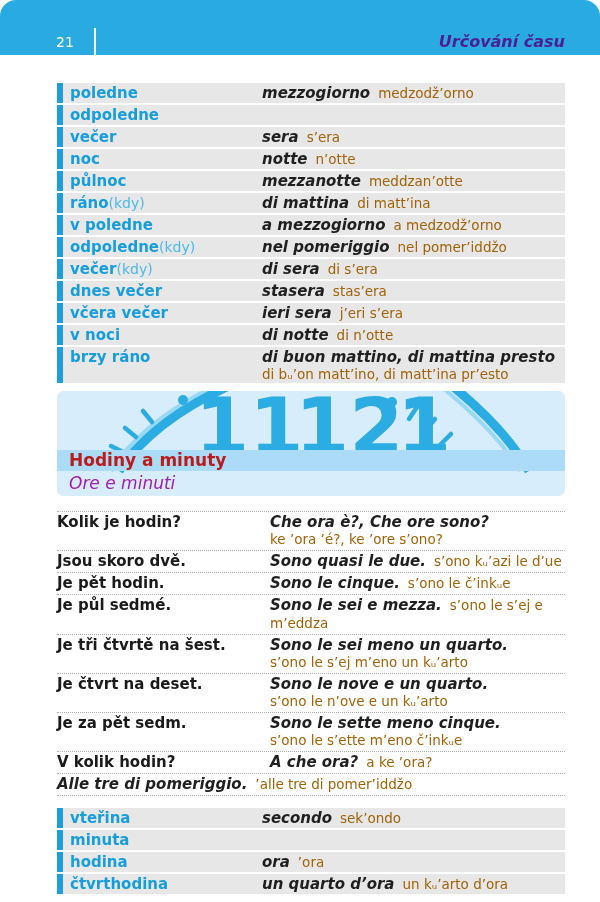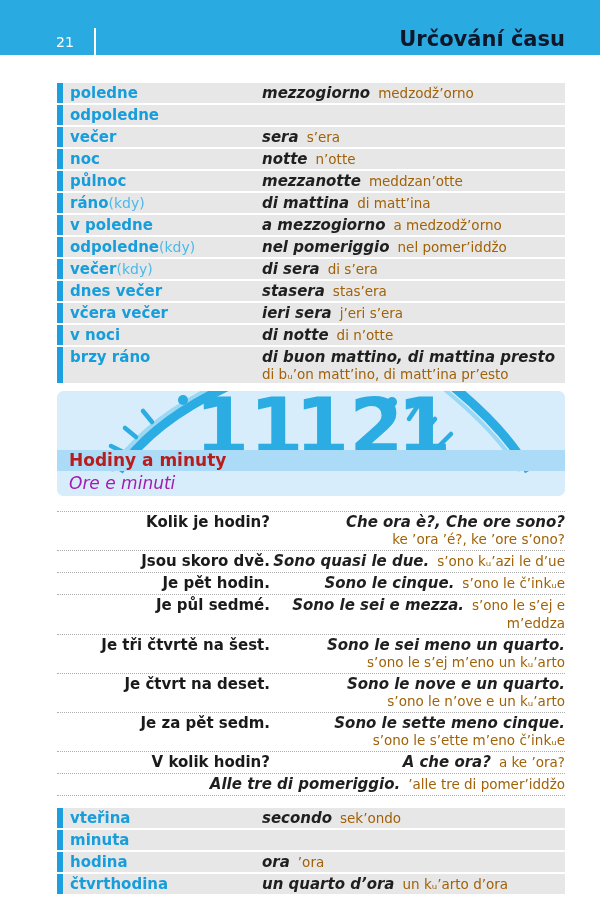--- a/index.html
+++ b/index.html
@@ -1,24 +1,24 @@
 <!DOCTYPE html>
 <html><head>
 <meta charset="utf-8">
 <style>
   * { margin:0; padding:0; box-sizing:border-box; }
   html,body { background:#fff; }
   body { font-family:"DejaVu Sans", sans-serif; }
-  .page { position:relative; width:600px; height:902px; background:#fff; overflow:hidden; }
+  .page { position:relative; width:600px; height:902px; background:#fff; overflow:hidden;border-radius:16px; }
 
   
   .header { position:relative; height:55px; background:#29ABE2; }
   .page-num { position:absolute; left:56px; bottom:5px; color:#fff; font-size:14px; }
   .header-rule { position:absolute; left:94px; top:28px; width:2px; height:30px; background:#fff; }
-  .page-title { position:absolute; right:35px; bottom:4px; color:#0f172a; font-size:21px; font-weight:bold; }
+  .page-title { position:absolute; right:35px; bottom:4px; color:#4c1d95; font-size:16px; font-weight:bold; font-style:italic; }
 
   .content { margin:0 35px 0 57px; width:508px; }
 
   
   .vtable { margin-top:28px; }
   .vtable.bottom { margin-top:12px; }
   .vrow { position:relative; display:flex; background:#E7E7E8; margin-bottom:2px; padding:1px 0 1px 0; min-height:19px; }
   .marker { position:absolute; left:0; top:0; bottom:0; width:6px; background:#1C9FDC; }
   .cz { flex:none; width:205px; padding-left:13px; color:#189DDB; font-weight:bold; font-size:15px; line-height:18px; }
   .note { font-weight:normal; color:#4AB9E9; font-size:14px; }
@@ -28,21 +28,21 @@
   .vrow.tall .pron { display:block; margin-left:0; line-height:16px; }
 
   
   .panel { position:relative; width:508px; height:105px; margin-top:8px; border-radius:7px; overflow:hidden; background:#D8EDFB; }
   .panel svg { position:absolute; left:0; top:0; }
   .sec-cs { position:absolute; left:12px; top:59px; height:21px; line-height:21px; font-size:17px; font-weight:bold; color:#b91c1c; }
   .sec-it { position:absolute; left:12px; top:80px; height:25px; line-height:25px; font-size:17px; font-style:italic; color:#a21caf; }
 
   
   .phrases { margin-top:15px; border-top:1px dotted #ADADAD; }
-  .prow { display:flex; border-bottom:1px dotted #ADADAD; padding:1px 0 2px 0;text-align:right; }
+  .prow { display:flex; border-bottom:1px dotted #ADADAD; padding:1px 0 2px 0; }
   .pcz { flex:none; width:213px; font-weight:bold; font-size:15px; color:#1a1a1a; line-height:18px; }
   .pit { flex:1; font-size:15px; line-height:18px; }
   .prow.stacked .pron { display:block; margin-left:0; line-height:17px; }
 </style>
 </head>
 <body>
 
 <div class="page">
 
   <div class="header">

